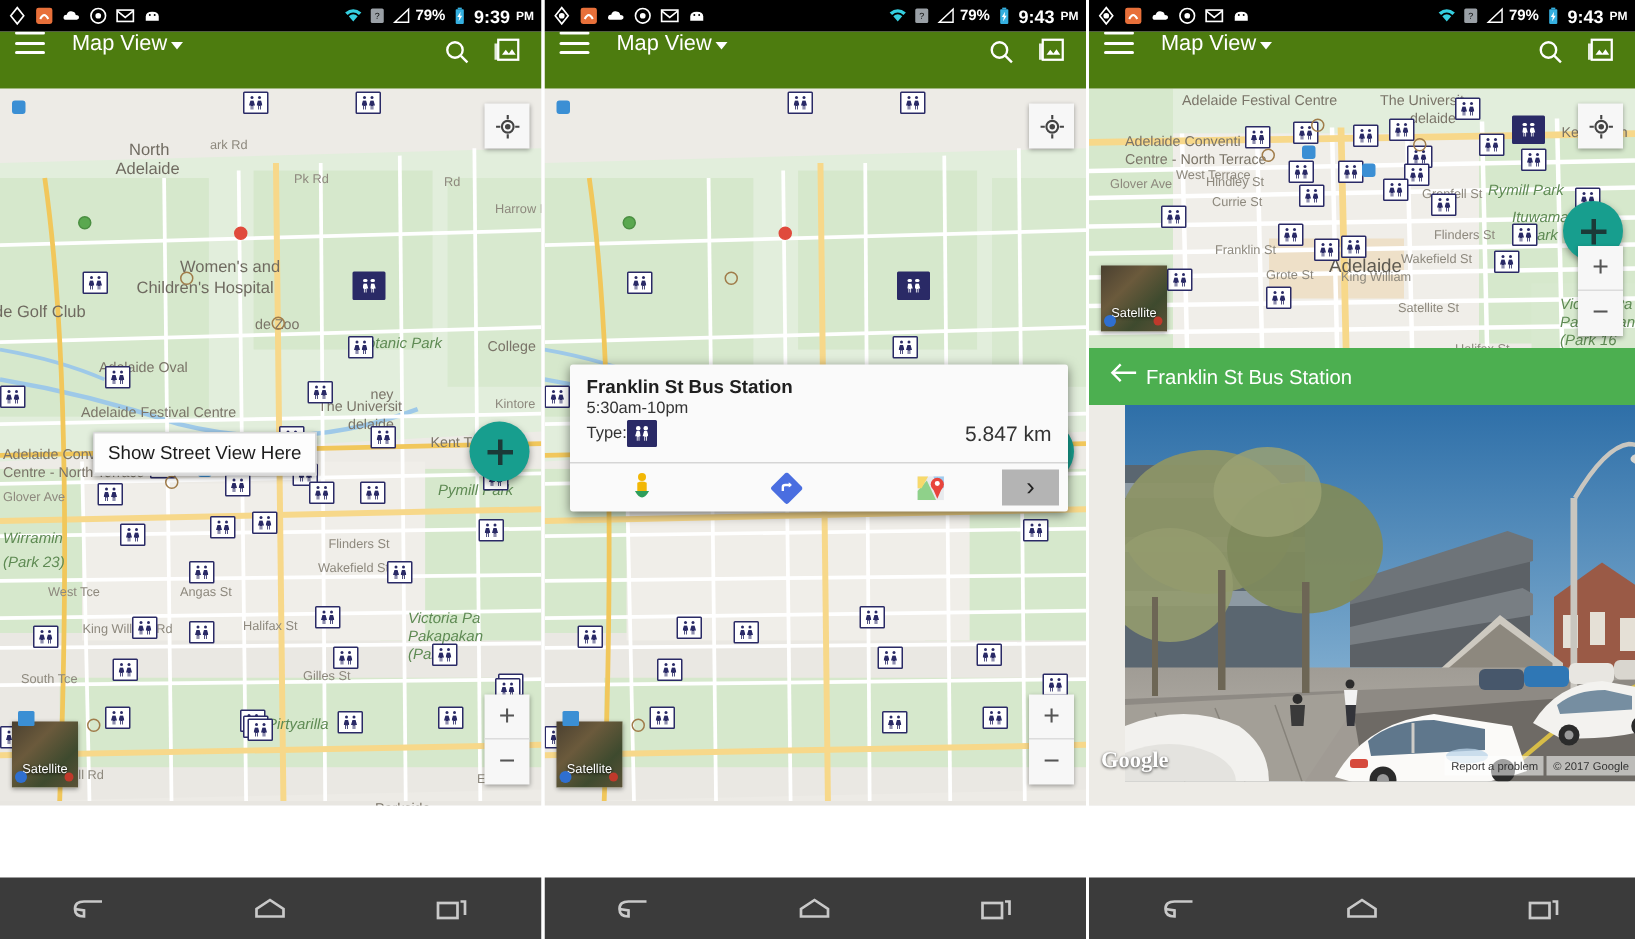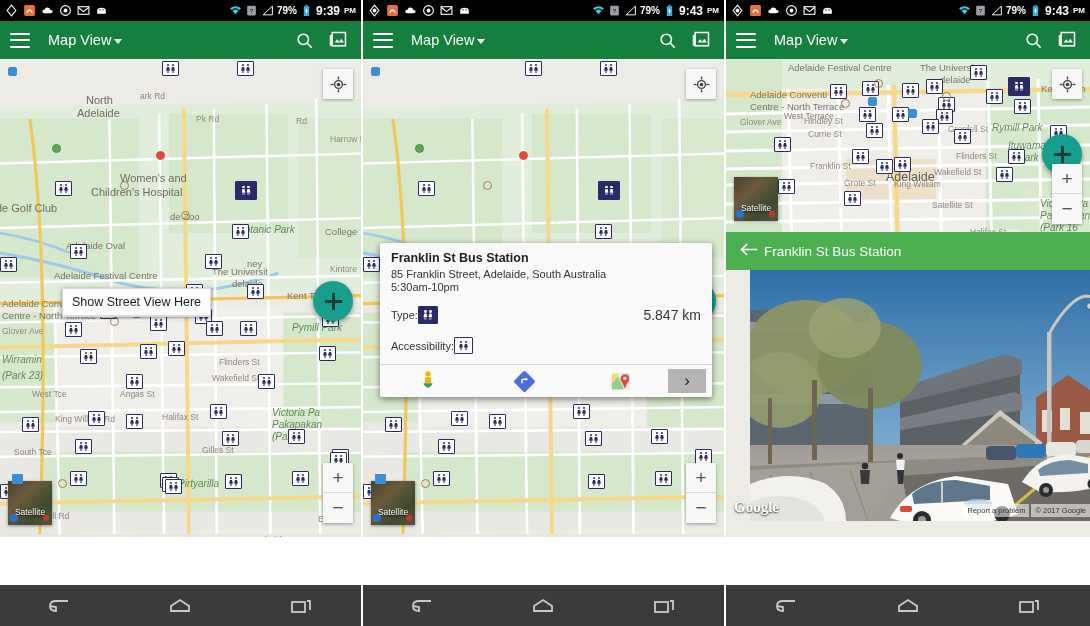--- a/index.html
+++ b/index.html
@@ -17,21 +17,21 @@
   }
   .sb-left { display:flex; align-items:center; gap:5px; flex:1; }
   .sb-right { display:flex; align-items:center; gap:3px; }
   .sb-ico { width:13px; height:13px; display:block; }
   .sb-text { color:#fff; font-size:10px; font-weight:bold; letter-spacing:0; }
   .sb-time { color:#fff; font-size:12px; font-weight:bold; }
   .sb-pm { color:#fff; font-size:8px; font-weight:bold; margin-left:1px; }
 
   
   .appbar {
-    height:38px; background:#15803d; display:flex; align-items:center;
+    height:38px; background:#4d7c0f; display:flex; align-items:flex-start;
     padding:0 10px; position:relative; z-index:35;
   }
   .hamburger { width:20px; height:15px; display:flex; flex-direction:column; justify-content:space-between; cursor:pointer; }
   .hamburger span { display:block; height:2px; background:#fff; border-radius:1px; }
   .appbar-title { color:#fff; font-size:14.5px; margin-left:18px; display:flex; align-items:center; }
   .caret { width:0;height:0;border-left:4px solid transparent;border-right:4px solid transparent;border-top:5px solid #fff; margin-left:3px; position:relative; top:1px; }
   .appbar-spacer { flex:1; }
   .appbar-act { width:26px; height:26px; display:flex; align-items:center; justify-content:center; margin-left:8px; cursor:pointer; }
 
   
@@ -78,21 +78,21 @@
   .ctxmenu { position:absolute; background:#fdfdfd; box-shadow:0 1px 4px rgba(0,0,0,.45); border:1px solid #d8d8d8; }
   .ctxmenu div { padding:6px 9px; font-size:12.5px; color:#1c1c1c; white-space:nowrap; cursor:pointer; }
   .ctxmenu div:first-child { border-bottom:1px solid #dcdcdc; }
 
   
   .infowin { position:absolute; background:#fafafa; box-shadow:0 2px 7px rgba(0,0,0,.5); border-radius:2px; overflow:hidden; }
   .iw-body { padding:8px 11px 5px 11px; position:relative; }
   .iw-title { font-size:12.5px; font-weight:bold; color:#202020; }
   .iw-addr { font-size:11px; color:#333; margin-top:3px; }
   .iw-hours { font-size:11px; color:#333; margin-top:1px; }
-  .iw-row { display:flex; align-items:center; gap:0; margin-top:13px; font-size:11px; color:#333; }
+  .iw-row { display:flex; align-items:center; gap:0; margin-top:2px; font-size:11px; color:#333; }
   .iw-dist { position:absolute; right:11px; font-size:14px; color:#333; }
   .iw-actions { display:flex; border-top:1px solid #d5d5d5; margin-top:5px; }
   .iw-actions > div { flex:1; display:flex; align-items:center; justify-content:center; padding:4px 0; cursor:pointer; }
   .iw-chev { width:38px; height:24px; background:#b4b4b4; display:flex; align-items:center; justify-content:center; font-size:17px; color:#222; margin-right:6px; cursor:pointer; }
 
   
   .detail-head { position:absolute; left:0; right:0; height:38px; background:#4CAF50; display:flex; align-items:center; padding:0 14px; z-index:20; }
   .detail-head .title { color:#fff; font-size:13.5px; margin-left:24px; }
   .sv { position:absolute; left:0; right:0; overflow:hidden;padding-left:24px; }
   .gwatermark { position:absolute; left:8px; bottom:5px; color:#fff; font-size:15px; font-weight:bold; text-shadow:0 1px 2px rgba(0,0,0,.8); font-family:"Liberation Serif", serif; }
@@ -742,36 +742,28 @@
           </svg>
       </div>
 
       <div class="fab" style="top:222px">
           <i class="plus"></i>
         </div>
 
       <div class="infowin" style="left:17px;top:184px;width:332px">
         <div class="iw-body">
           <div class="iw-title">Franklin St Bus Station</div>
-          <div class="iw-addr">85 Franklin Street, Adelaide, South Australia</div>
           <div class="iw-hours">5:30am-10pm</div>
           <div class="iw-row">
             <span>Type:</span>
             <span class="toilet dark" style="position:relative;width:20px;height:18px">
                 <i class="fig"></i>
                 <i class="fig"></i>
               </span>
             <span class="iw-dist">5.847 km</span>
-          </div>
-          <div class="iw-row">
-            <span>Accessibility:</span>
-            <span class="toilet" style="position:relative;width:19px;height:17px">
-                <i class="fig"></i>
-                <i class="fig"></i>
-              </span>
           </div>
         </div>
         <div class="iw-actions">
           <div>
             <svg width="20" height="22" viewBox="0 0 24 28">
                 <circle cx="12" cy="5" r="3.4" fill="#f2b705"></circle>
                 <path d="M8 10 Q12 8 16 10 L16 17 L8 17 Z" fill="#f2b705"></path>
                 <path d="M6 17 Q12 28 18 17 Z" fill="#2e9e5b"></path>
               </svg>
           </div>

